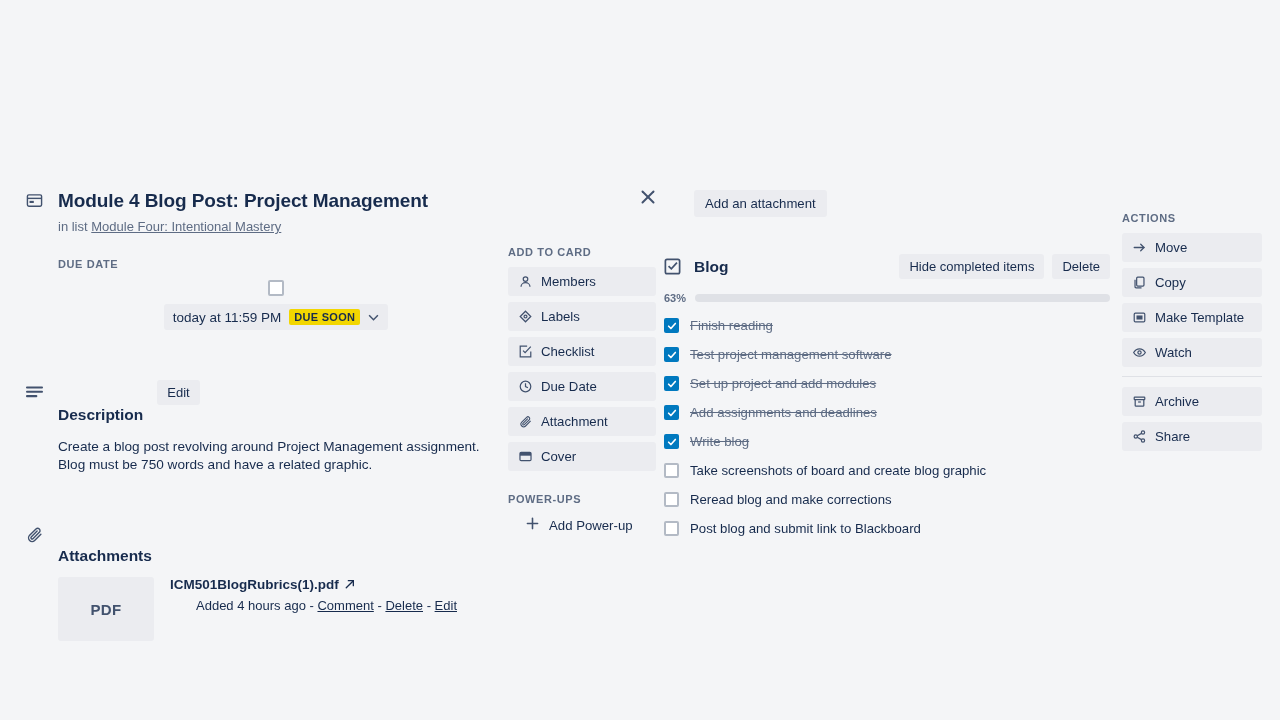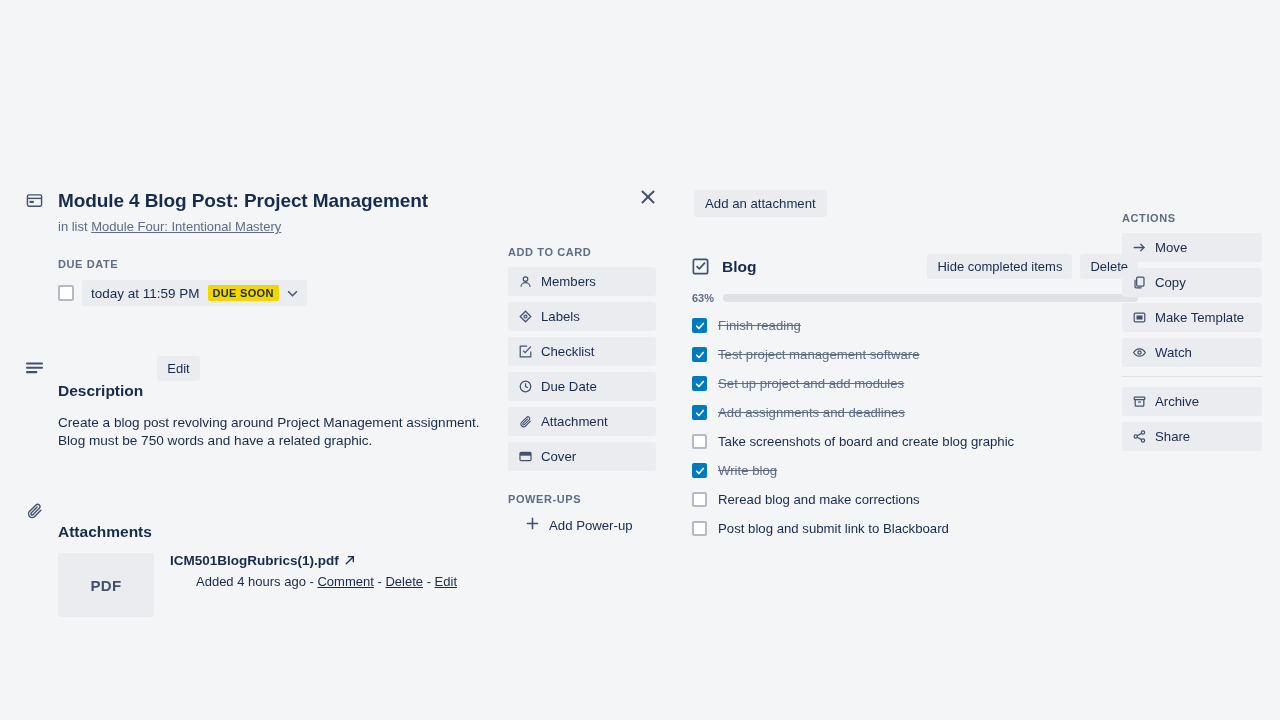--- a/index.html
+++ b/index.html
@@ -18,21 +18,21 @@
 
   .title-row { display: flex; align-items: flex-start; gap: 14px; }
   .gutter-icon { width: 20px; flex: 0 0 20px; display: flex; justify-content: center; padding-top: 2px; color: #42526e; }
   .card-title { font-size: 19px; font-weight: bold; line-height: 22px; color: #172b4d; letter-spacing: -0.1px; }
   .in-list { font-size: 13px; color: #5e6c84; margin-top: 7px; }
   .in-list a { color: #5e6c84; text-decoration: underline; }
 
   .section-label { font-size: 11px; font-weight: bold; letter-spacing: 0.6px; color: #5e6c84; text-transform: uppercase; }
 
   .due-block { margin-top: 24px; margin-left: 34px; }
-  .due-row { display: flex; align-items: center; gap: 8px; margin-top: 10px; }
+  .due-row { display: flex; align-items: center; gap: 8px; margin-top: 10px; flex-direction: column; }
   .due-check { width: 16px; height: 16px; border: 2px solid #b3bac5; border-radius: 2px; background: #fff; }
   .due-pill { display: inline-flex; align-items: center; gap: 8px; background: #ebecf0; border-radius: 3px; padding: 5px 9px; font-size: 13.5px; color: #172b4d; }
   .due-soon { background: #f2d600; color: #172b4d; font-size: 11px; font-weight: bold; letter-spacing: 0.3px; padding: 2px 5px; border-radius: 2px; }
   .chev { color: #42526e; font-size: 11px; line-height: 1; }
 
   .desc-head { display: flex; align-items: center; gap: 14px; margin-top: 30px; }
   .h-sec { font-size: 15.5px; font-weight: bold; color: #172b4d; margin-top: 46px; }
   .mini-btn { background: #ebecf0; border: none; border-radius: 3px; padding: 5px 10px; font-size: 13px; color: #172b4d; font-family: inherit; cursor: pointer; }
   .desc-body { margin-left: 34px; margin-top: 14px; font-size: 13.6px; line-height: 17.5px; color: #172b4d; width: 430px; }
 
@@ -49,21 +49,21 @@
   .side-btn { display: flex; align-items: center; gap: 9px; background: #ebecf0; border-radius: 3px; height: 29px; padding: 0 10px; margin-bottom: 6px; font-size: 13.2px; color: #172b4d; cursor: pointer; }
   .side-btn .ic { width: 14px; height: 14px; display: flex; align-items: center; justify-content: center; color: #42526e; }
   .powerups { margin-top: 22px; }
   .addpow { display: flex; align-items: center; gap: 10px; margin-top: 12px; padding-left: 18px; font-size: 13.2px; color: #172b4d; cursor: pointer; }
 
   .close-x { position: absolute; left: 638px; top: 187px; width: 20px; height: 20px; display: flex; align-items: center; justify-content: center; color: #42526e; cursor: pointer; }
 
   
   .add-attach-btn { position: absolute; left: 694px; top: 190px; background: #ebecf0; border: none; border-radius: 3px; padding: 6px 11px; font-size: 13.2px; color: #172b4d; font-family: inherit; cursor: pointer; }
 
-  .chk-col { position: absolute; left: 664px; top: 254px; width: 446px; margin-left: 28px; }
+  .chk-col { position: absolute; left: 664px; top: 254px; width: 446px; }
   .chk-head { display: flex; align-items: center; }
   .chk-icon { width: 18px; color: #42526e; margin-right: 12px; display: flex; }
   .chk-title { font-size: 15.5px; font-weight: bold; color: #172b4d; }
   .chk-head-btns { margin-left: auto; display: flex; gap: 8px; }
 
   .prog-row { display: flex; align-items: center; gap: 9px; margin-top: 13px; }
   .prog-pct { font-size: 11px; color: #5e6c84; font-weight: bold; width: 22px; }
   .prog-track { flex: 1; height: 8px; background: #dfe1e6; border-radius: 4px; overflow: hidden; }
   .prog-fill { height: 100%; background: #5ba4cf; border-radius: 4px; }
 
@@ -301,31 +301,31 @@
           <span class="chk-text">Set up project and add modules</span>
         </div>
         <div class="chk-item done">
           <span class="cbox on">
             <svg viewBox="0 0 12 12" fill="none" stroke="#ffffff" stroke-width="2" stroke-linecap="round" stroke-linejoin="round">
               <polyline points="2,6.3 4.7,9 10,3"></polyline>
             </svg>
           </span>
           <span class="chk-text">Add assignments and deadlines</span>
         </div>
-        <div class="chk-item">
-          <span class="cbox off"></span>
-          <span class="chk-text">Take screenshots of board and create blog graphic</span>
-        </div>
         <div class="chk-item done">
           <span class="cbox on">
             <svg viewBox="0 0 12 12" fill="none" stroke="#ffffff" stroke-width="2" stroke-linecap="round" stroke-linejoin="round">
               <polyline points="2,6.3 4.7,9 10,3"></polyline>
             </svg>
           </span>
           <span class="chk-text">Write blog</span>
+        </div>
+        <div class="chk-item">
+          <span class="cbox off"></span>
+          <span class="chk-text">Take screenshots of board and create blog graphic</span>
         </div>
         <div class="chk-item">
           <span class="cbox off"></span>
           <span class="chk-text">Reread blog and make corrections</span>
         </div>
         <div class="chk-item">
           <span class="cbox off"></span>
           <span class="chk-text">Post blog and submit link to Blackboard</span>
         </div>
       </div>

